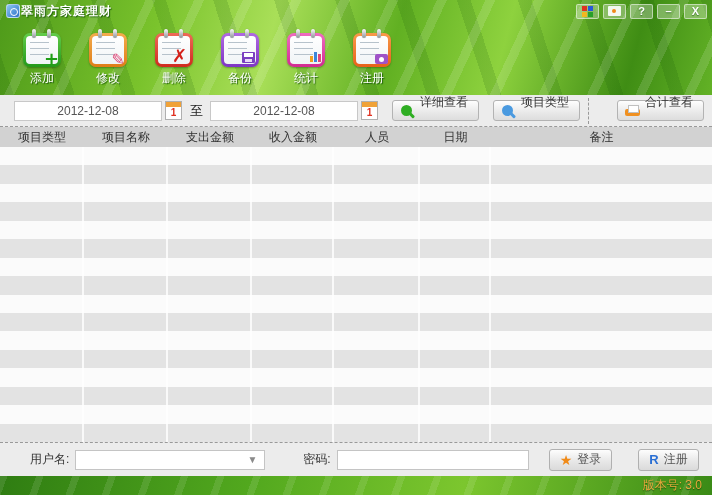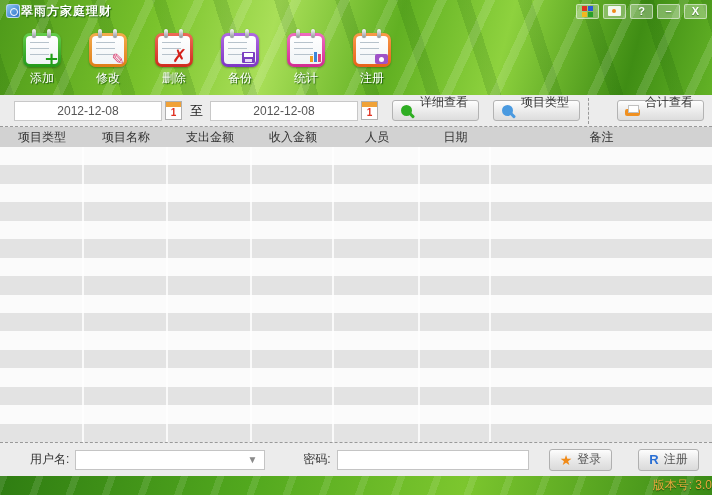--- a/index.html
+++ b/index.html
@@ -133,20 +133,21 @@
   .gbtn { height:22px; border:1px solid #b0b0b0; border-radius:3px; padding:0 10px;
     background:linear-gradient(180deg,#fdfdfd,#e6e6e6 60%,#dadada); display:flex; align-items:center;
     gap:5px; color:#555; font-size:12px; cursor:pointer; font-family:inherit; }
   .login-btn { margin-left:20px; }
   .reg-btn { margin-left:26px; }
   .star { color:#f08a18; font-size:14px; line-height:1; font-family:"DejaVu Sans",sans-serif; }
   .rmark { color:#2a6fd4; font-weight:bold; font-size:13px; line-height:1; }
 
   
   .footer { height:19px; flex:none; display:flex; align-items:center; justify-content:flex-end;
+    padding-right:10px;
     background:
       repeating-linear-gradient(110deg, rgba(255,255,255,0.10) 0 7px, rgba(255,255,255,0) 7px 34px),
       linear-gradient(100deg,#2f7d12,#52a81e 35%,#7cc62e 65%,#3a8a16);
     color:#e8a83c; font-size:12px; text-shadow:0 1px 1px rgba(0,50,0,.6); }
 </style>
 </head>
 <body>
 
 <div class="window">
 

